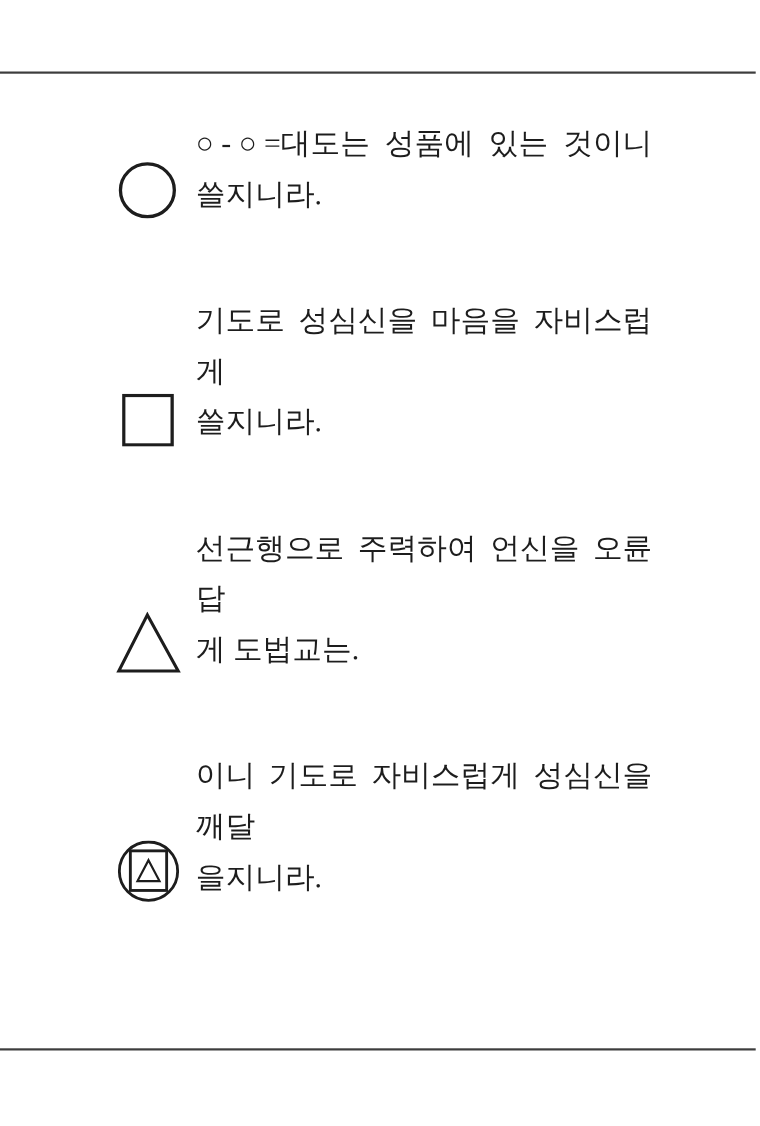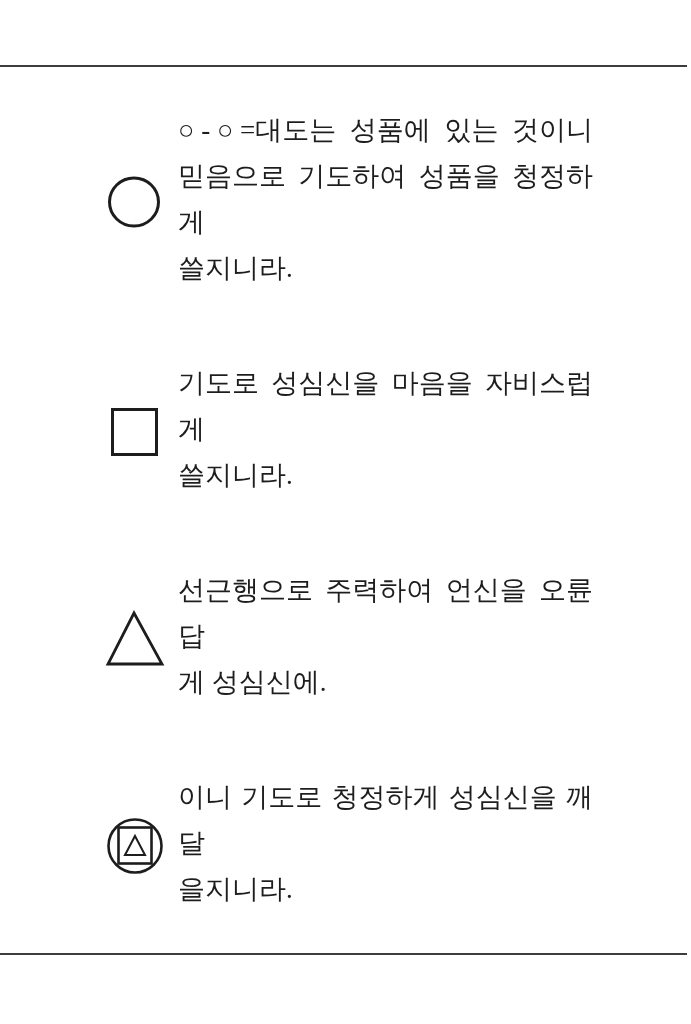--- a/index.html
+++ b/index.html
@@ -26,21 +26,21 @@
   .rule.bottom { top: 953px; }
 
   .content {
     position: absolute;
     top: 107px;
     left: 105px;
     width: 490px;
   }
   .entry {
     display: flex;
-    align-items: center;
+    align-items: flex-end;
     margin-bottom: 69px;
   }
   .entry:last-child { margin-bottom: 0; }
 
   .symbol-cell {
     flex: none;
     width: 73px;
     padding-top: 5px;
   }
   .symbol-cell svg {
@@ -74,21 +74,20 @@
   <div class="content">
 
     <section class="entry">
       <div class="symbol-cell">
         <svg width="54" height="52" viewBox="0 0 54 52">
           <ellipse cx="27" cy="26" rx="24.5" ry="24" fill="none" stroke="#1d1d1d" stroke-width="3"></ellipse>
         </svg>
       </div>
       <div class="text-block">
         <div class="text-line fill">○-○=대도는 성품에 있는 것이니</div>
-        <div class="text-line fill">믿음으로 기도하여 성품을 청정하게</div>
         <div class="text-line">쓸지니라.</div>
       </div>
     </section>
 
     <section class="entry">
       <div class="symbol-cell">
         <svg width="52" height="48" viewBox="0 0 52 48" style="margin-left:6px;">
           <rect x="1.5" y="1.5" width="44" height="45" fill="none" stroke="#1d1d1d" stroke-width="3"></rect>
         </svg>
       </div>
@@ -99,34 +98,34 @@
     </section>
 
     <section class="entry">
       <div class="symbol-cell">
         <svg width="60" height="57" viewBox="0 0 60 57" style="margin-left:0;">
           <polygon points="29,3 57,54 3,54" fill="none" stroke="#1d1d1d" stroke-width="2.8"></polygon>
         </svg>
       </div>
       <div class="text-block">
         <div class="text-line fill">선근행으로 주력하여 언신을 오륜답</div>
-        <div class="text-line">게 성심신에.</div>
+        <div class="text-line">게 도법교는.</div>
       </div>
     </section>
 
     <section class="entry">
       <div class="symbol-cell">
         <svg width="56" height="56" viewBox="0 0 56 56">
           <ellipse cx="28" cy="28" rx="26.5" ry="26.5" fill="none" stroke="#1d1d1d" stroke-width="2.6"></ellipse>
           <rect x="11.5" y="9.5" width="33" height="36" fill="none" stroke="#1d1d1d" stroke-width="2.6"></rect>
           <polygon points="28,18 38,37 18,37" fill="none" stroke="#1d1d1d" stroke-width="2"></polygon>
         </svg>
       </div>
       <div class="text-block">
-        <div class="text-line fill">이니 기도로 청정하게 성심신을 깨달</div>
+        <div class="text-line fill">이니 기도로 자비스럽게 성심신을 깨달</div>
         <div class="text-line">을지니라.</div>
       </div>
     </section>
 
   </div>
 
   <div class="rule bottom"></div>
 
 </div>
 

